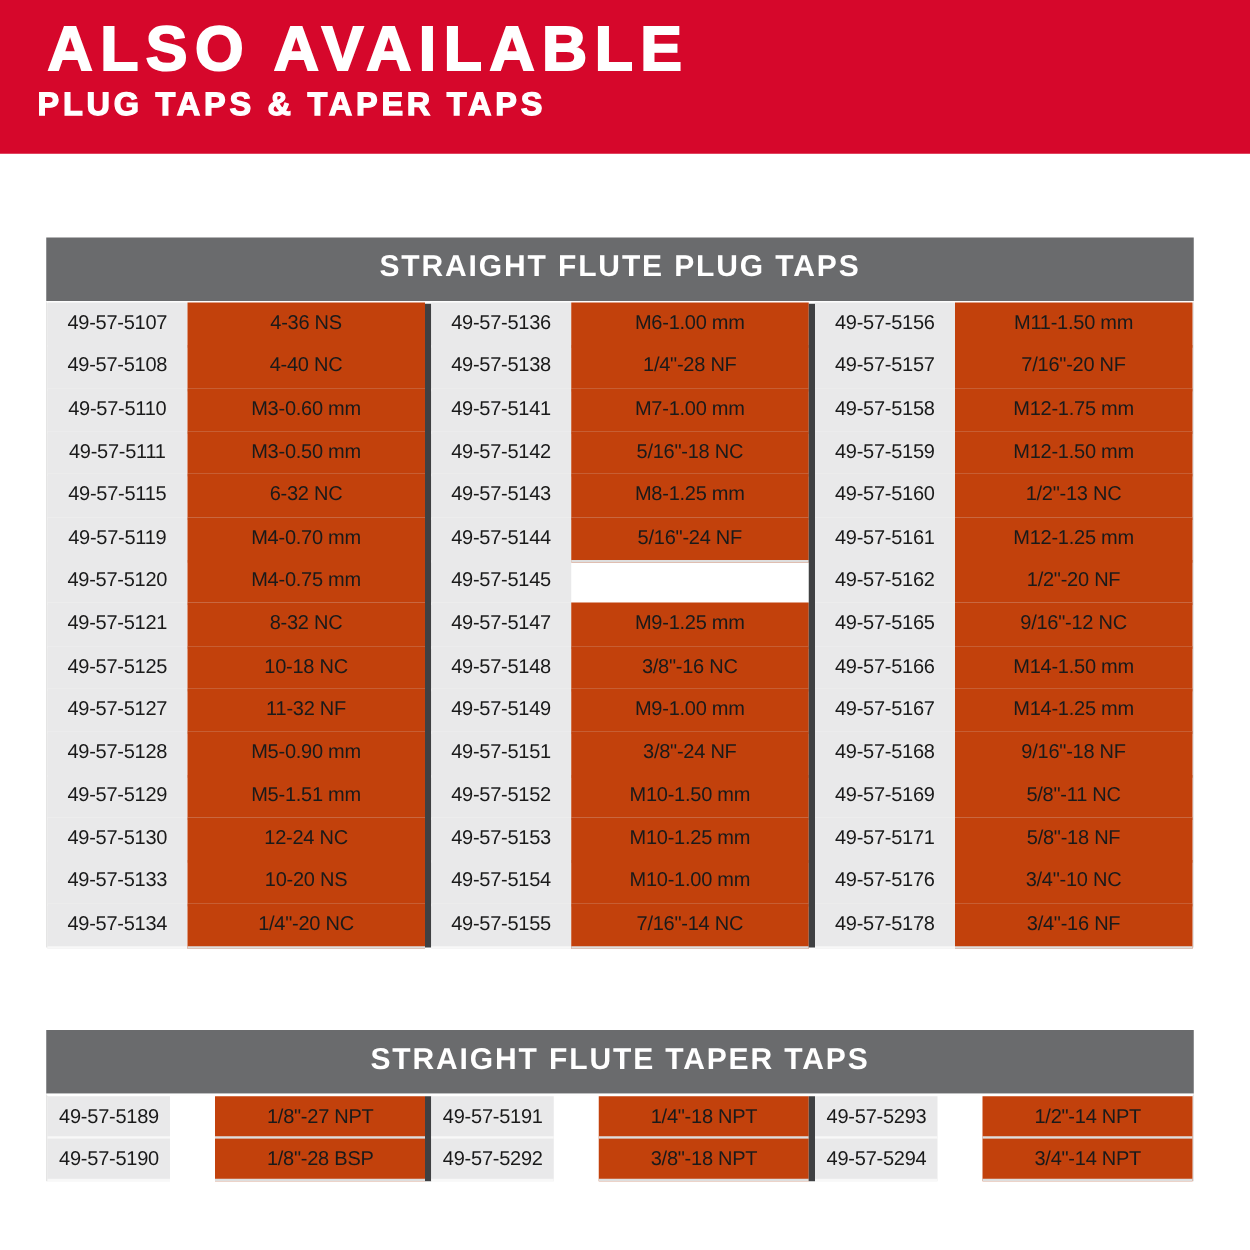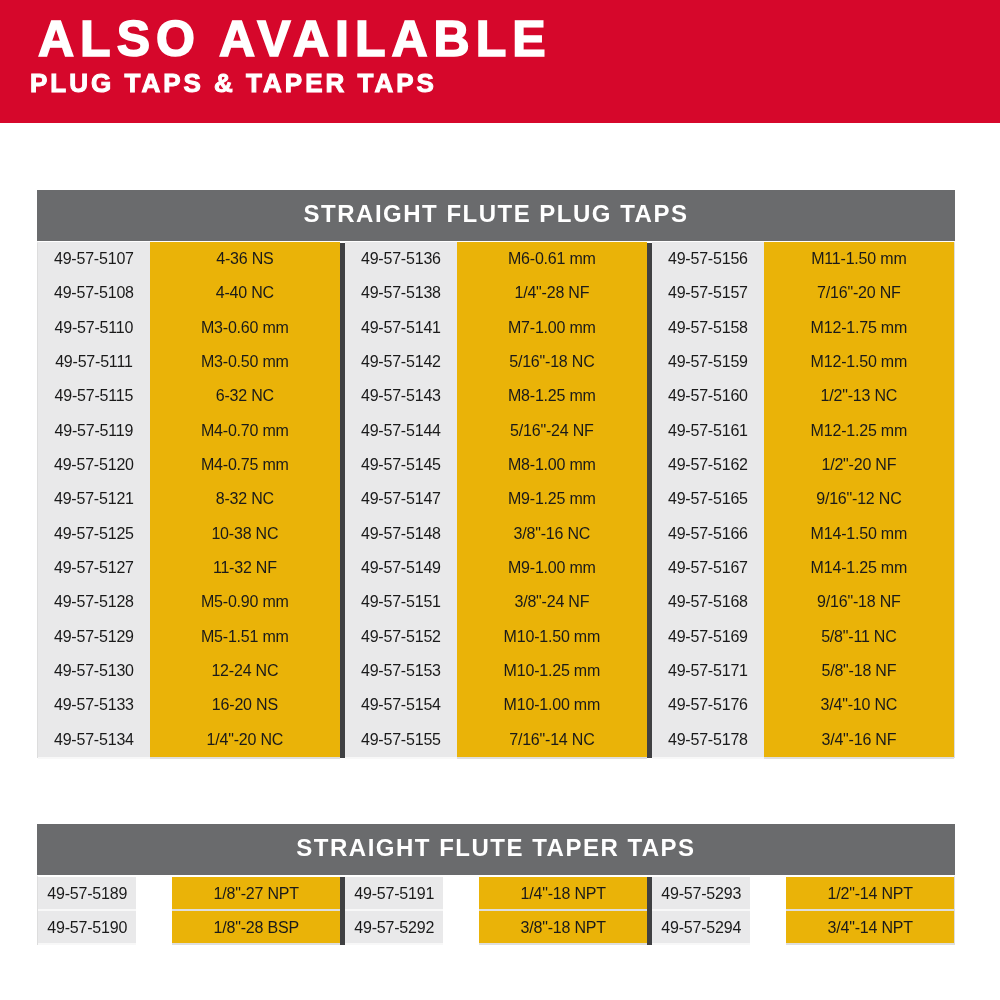--- a/index.html
+++ b/index.html
@@ -53,21 +53,21 @@
   .section-taper .row{height:34px;line-height:34px;gap:36px;}
   .cell{
     text-align:center;font-size:16px;color:var(--ink);
     letter-spacing:-0.2px;white-space:nowrap;overflow:hidden;
   }
   .cell.part{
     width:37%;background:var(--cell-gray);
     border-bottom:2px solid var(--divider-on-gray);
   }
   .cell.size{
-    width:63%;background:#eab308;
+    width:63%;background:#c2410c;
     border-bottom:2px solid var(--divider-light);
   }
 </style>
 </head>
 <body>
 
 <div class="page">
 
   <header class="banner">
     <div class="banner-title">ALSO AVAILABLE</div>
@@ -105,52 +105,52 @@
           <div class="row">
             <div class="cell part">49-57-5120</div>
             <div class="cell size">M4-0.75 mm</div>
           </div>
           <div class="row">
             <div class="cell part">49-57-5121</div>
             <div class="cell size">8-32 NC</div>
           </div>
           <div class="row">
             <div class="cell part">49-57-5125</div>
-            <div class="cell size">10-38 NC</div>
+            <div class="cell size">10-18 NC</div>
           </div>
           <div class="row">
             <div class="cell part">49-57-5127</div>
             <div class="cell size">11-32 NF</div>
           </div>
           <div class="row">
             <div class="cell part">49-57-5128</div>
             <div class="cell size">M5-0.90 mm</div>
           </div>
           <div class="row">
             <div class="cell part">49-57-5129</div>
             <div class="cell size">M5-1.51 mm</div>
           </div>
           <div class="row">
             <div class="cell part">49-57-5130</div>
             <div class="cell size">12-24 NC</div>
           </div>
           <div class="row">
             <div class="cell part">49-57-5133</div>
-            <div class="cell size">16-20 NS</div>
+            <div class="cell size">10-20 NS</div>
           </div>
           <div class="row">
             <div class="cell part">49-57-5134</div>
             <div class="cell size">1/4"-20 NC</div>
           </div>
         </div>
         <div class="vbar"></div>
         <div class="group">
           <div class="row">
             <div class="cell part">49-57-5136</div>
-            <div class="cell size">M6-0.61 mm</div>
+            <div class="cell size">M6-1.00 mm</div>
           </div>
           <div class="row">
             <div class="cell part">49-57-5138</div>
             <div class="cell size">1/4"-28 NF</div>
           </div>
           <div class="row">
             <div class="cell part">49-57-5141</div>
             <div class="cell size">M7-1.00 mm</div>
           </div>
           <div class="row">
@@ -160,21 +160,20 @@
           <div class="row">
             <div class="cell part">49-57-5143</div>
             <div class="cell size">M8-1.25 mm</div>
           </div>
           <div class="row">
             <div class="cell part">49-57-5144</div>
             <div class="cell size">5/16"-24 NF</div>
           </div>
           <div class="row">
             <div class="cell part">49-57-5145</div>
-            <div class="cell size">M8-1.00 mm</div>
           </div>
           <div class="row">
             <div class="cell part">49-57-5147</div>
             <div class="cell size">M9-1.25 mm</div>
           </div>
           <div class="row">
             <div class="cell part">49-57-5148</div>
             <div class="cell size">3/8"-16 NC</div>
           </div>
           <div class="row">

